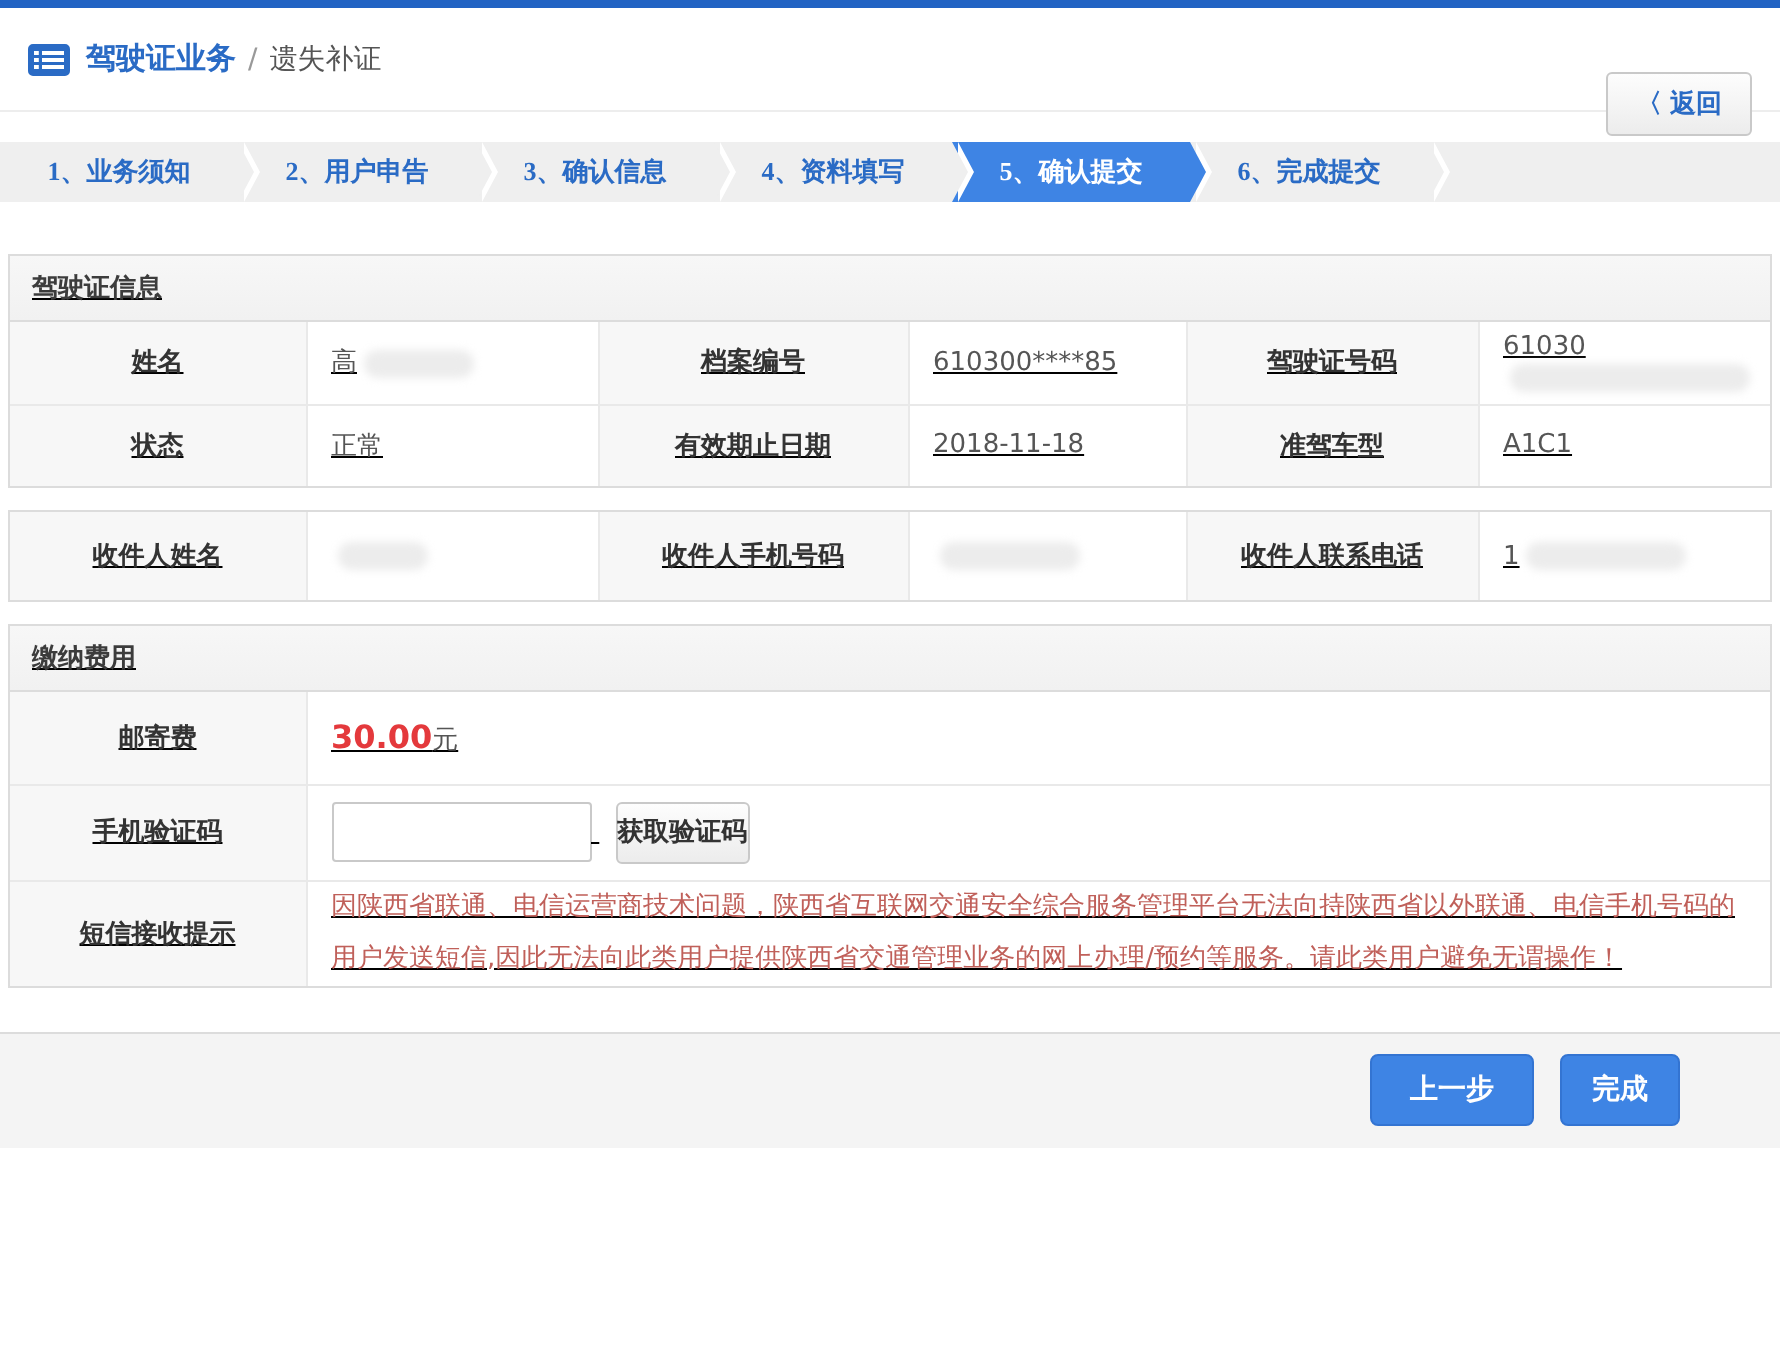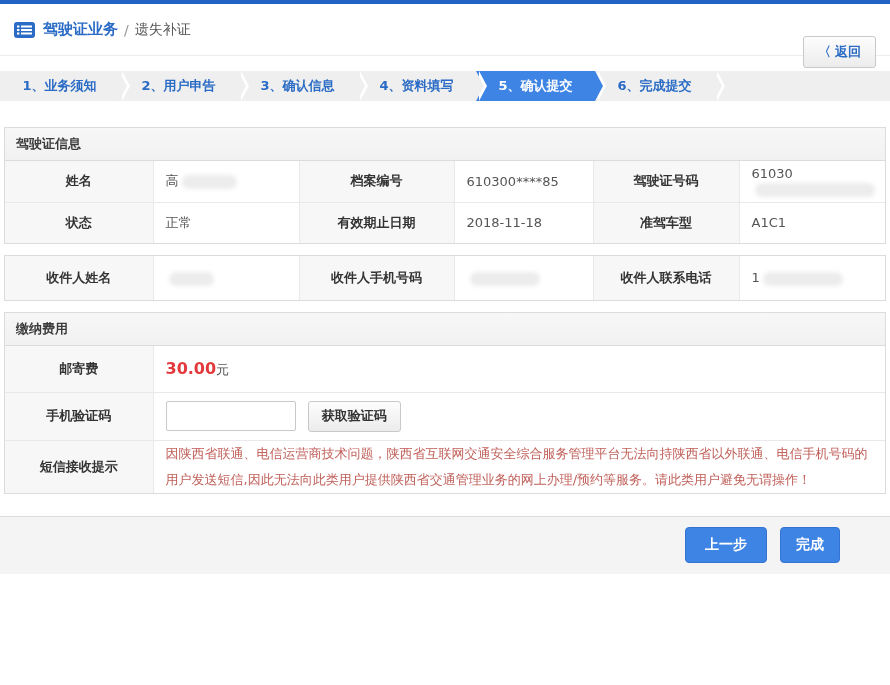--- a/index.html
+++ b/index.html
@@ -8,29 +8,29 @@
   .topbar { height:4px; background:#2263c3; }
 
   .header { height:52px; display:flex; align-items:center; padding:0 14px; border-bottom:1px solid #ededed; }
   .list-icon { width:21px; height:16px; margin-right:8px; flex:none; }
   .title-main { font-size:15px; font-weight:bold; color:#2a6bc5; }
   .title-sep { font-size:14px; color:#999; margin:0 6px; }
   .title-sub { font-size:14px; color:#555; }
   .back-btn { margin-left:auto; background:linear-gradient(#fdfdfd,#ececec); border:1px solid #c9c9c9; border-radius:3px; padding:6px 14px; font-size:13px; font-weight:bold; color:#2a6bc5; cursor:pointer; font-family:Liberation Serif, serif;margin-top:44px; }
   .back-chevron { margin-right:4px; font-weight:bold; }
 
-  .steps { display:flex; background:#efefef; height:30px; margin-top:15px; }
+  .steps { display:flex; background:#efefef; height:30px; margin-top:15px;font-family:Liberation Serif, serif; }
   .step { position:relative; width:119px; line-height:30px; text-align:center; font-size:13px; font-weight:bold; color:#2a6bc5; background:#efefef; cursor:pointer; }
   .step::before { content:""; position:absolute; right:-11px; top:0; width:0; height:0; border-top:15px solid transparent; border-bottom:15px solid transparent; border-left:8px solid #ffffff; z-index:1; }
   .step::after  { content:""; position:absolute; right:-8px;  top:0; width:0; height:0; border-top:15px solid transparent; border-bottom:15px solid transparent; border-left:8px solid #efefef; z-index:2; }
   .step.active { background:#3e84e4; color:#fff; }
   .step.active::after { border-left-color:#3e84e4; }
 
   .content { padding:0 4px; }
-  .section { border:1px solid #dcdcdc; background:#7dd3fc; }
+  .section { border:1px solid #dcdcdc; background:#7dd3fc;text-decoration:underline; }
   .section.first { margin-top:26px; }
   .section + .section { margin-top:11px; }
   .section-title { background:linear-gradient(#f7f7f7,#f1f1f1); border-bottom:1px solid #dcdcdc; padding:7px 11px; font-size:13px; font-weight:bold; color:#3c3c3c; }
 
   table.info { width:100%; border-collapse:collapse; table-layout:fixed; }
   table.info td { border:1px solid #e9e9e9; font-size:13px; padding:0 12px; }
   table.info tr td:first-child { border-left:none; }
   table.info tr td:last-child { border-right:none; }
   table.info tr:first-child td { border-top:none; }
   table.info tr:last-child td { border-bottom:none; }
@@ -42,21 +42,21 @@
   .r46 td { height:46px; }
   .r48 td { height:48px; }
 
   .blob { display:inline-block; height:14px; background:#ececec; border-radius:8px; filter:blur(2px); vertical-align:middle; margin-left:3px; }
   .w45{width:45px;} .w55{width:55px;} .w70{width:70px;} .w80{width:80px;} .w120{width:120px;} .w170{width:170px;}
 
   .price { color:#e4393c; font-size:16px; font-weight:bold; }
   .unit { color:#555; font-size:13px; }
 
   .code-input { width:130px; height:30px; border:1px solid #c9c9c9; border-radius:2px; padding:0 8px; font-size:13px; font-family:inherit; vertical-align:middle; }
-  .code-btn { height:31px; margin-left:8px; background:linear-gradient(#fdfdfd,#ececec); border:1px solid #c9c9c9; border-radius:3px; padding:0 13px; font-size:13px; font-weight:bold; color:#333; cursor:pointer; vertical-align:middle; font-family:inherit; }
+  .code-btn { height:31px; margin-left:8px; background:linear-gradient(#fdfdfd,#ececec); border:1px solid #c9c9c9; border-radius:3px; padding:0 0; font-size:13px; font-weight:bold; color:#333; cursor:pointer; vertical-align:middle; font-family:inherit; }
 
   td.notice-cell { padding:8px 14px; }
   .notice-text { color:#c0605a; font-size:13px; line-height:2; }
 
   .footer { margin-top:22px; height:58px; background:#f4f4f4; border-top:1px solid #dcdcdc; display:flex; align-items:center; justify-content:flex-end; padding-right:50px; gap:13px; }
   .blue-btn { background:#3e84e4; border:1px solid #3374d2; border-radius:4px; color:#fff; font-size:14px; font-weight:bold; cursor:pointer; font-family:inherit; }
   .btn-prev { padding:8px 19px; }
   .btn-finish { padding:8px 15px; }
 </style>
 </head>

